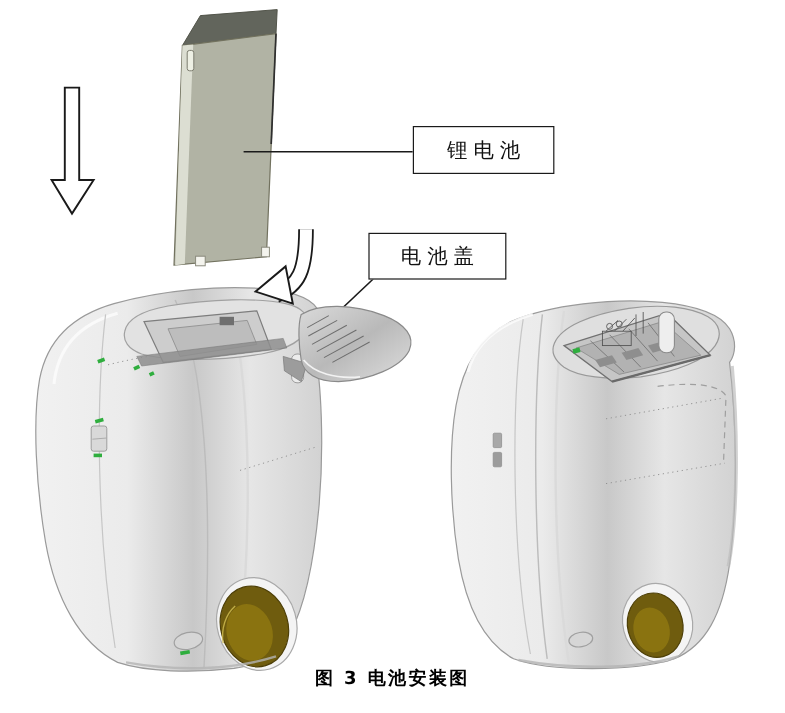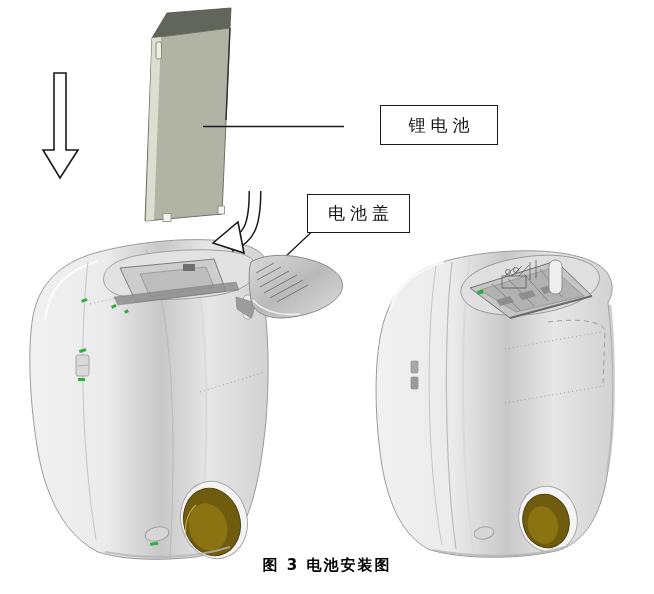--- a/index.html
+++ b/index.html
@@ -14,22 +14,22 @@
     background:var(--background);
     font-family:"DejaVu Sans","Liberation Sans",sans-serif;
   }
   .canvas svg{position:absolute;left:0;top:0;}
   .label-box{
     position:absolute; box-sizing:border-box; background:#fff;
     border:1.4px solid var(--line);
     display:flex; align-items:center; justify-content:center;
     font-size:17px; letter-spacing:5px; text-indent:5px; color:#111;
   }
-  #battery-label{left:344px; top:105px; width:118px; height:40px;margin-left:36px;}
-  #cover-label{left:307px; top:194px; width:103px; height:39px;justify-content:center;}
+  #battery-label{left:344px; top:105px; width:118px; height:40px;}
+  #cover-label{left:307px; top:194px; width:115px; height:39px;justify-content:center;}
   .caption{
     position:absolute; left:0; top:556px; width:100%;
     text-align:center; font-weight:bold; font-size:15px;
     letter-spacing:2px; color:#000;
   }
   
   .leader{stroke:var(--line); stroke-width:1.3;}
   .outline-arrow{fill:#ffffff; stroke:var(--line); stroke-width:1.6; stroke-linejoin:miter;}
   .tube-black{fill:none; stroke:var(--line); stroke-width:13;}
   .tube-white{fill:none; stroke:#ffffff; stroke-width:10;}

